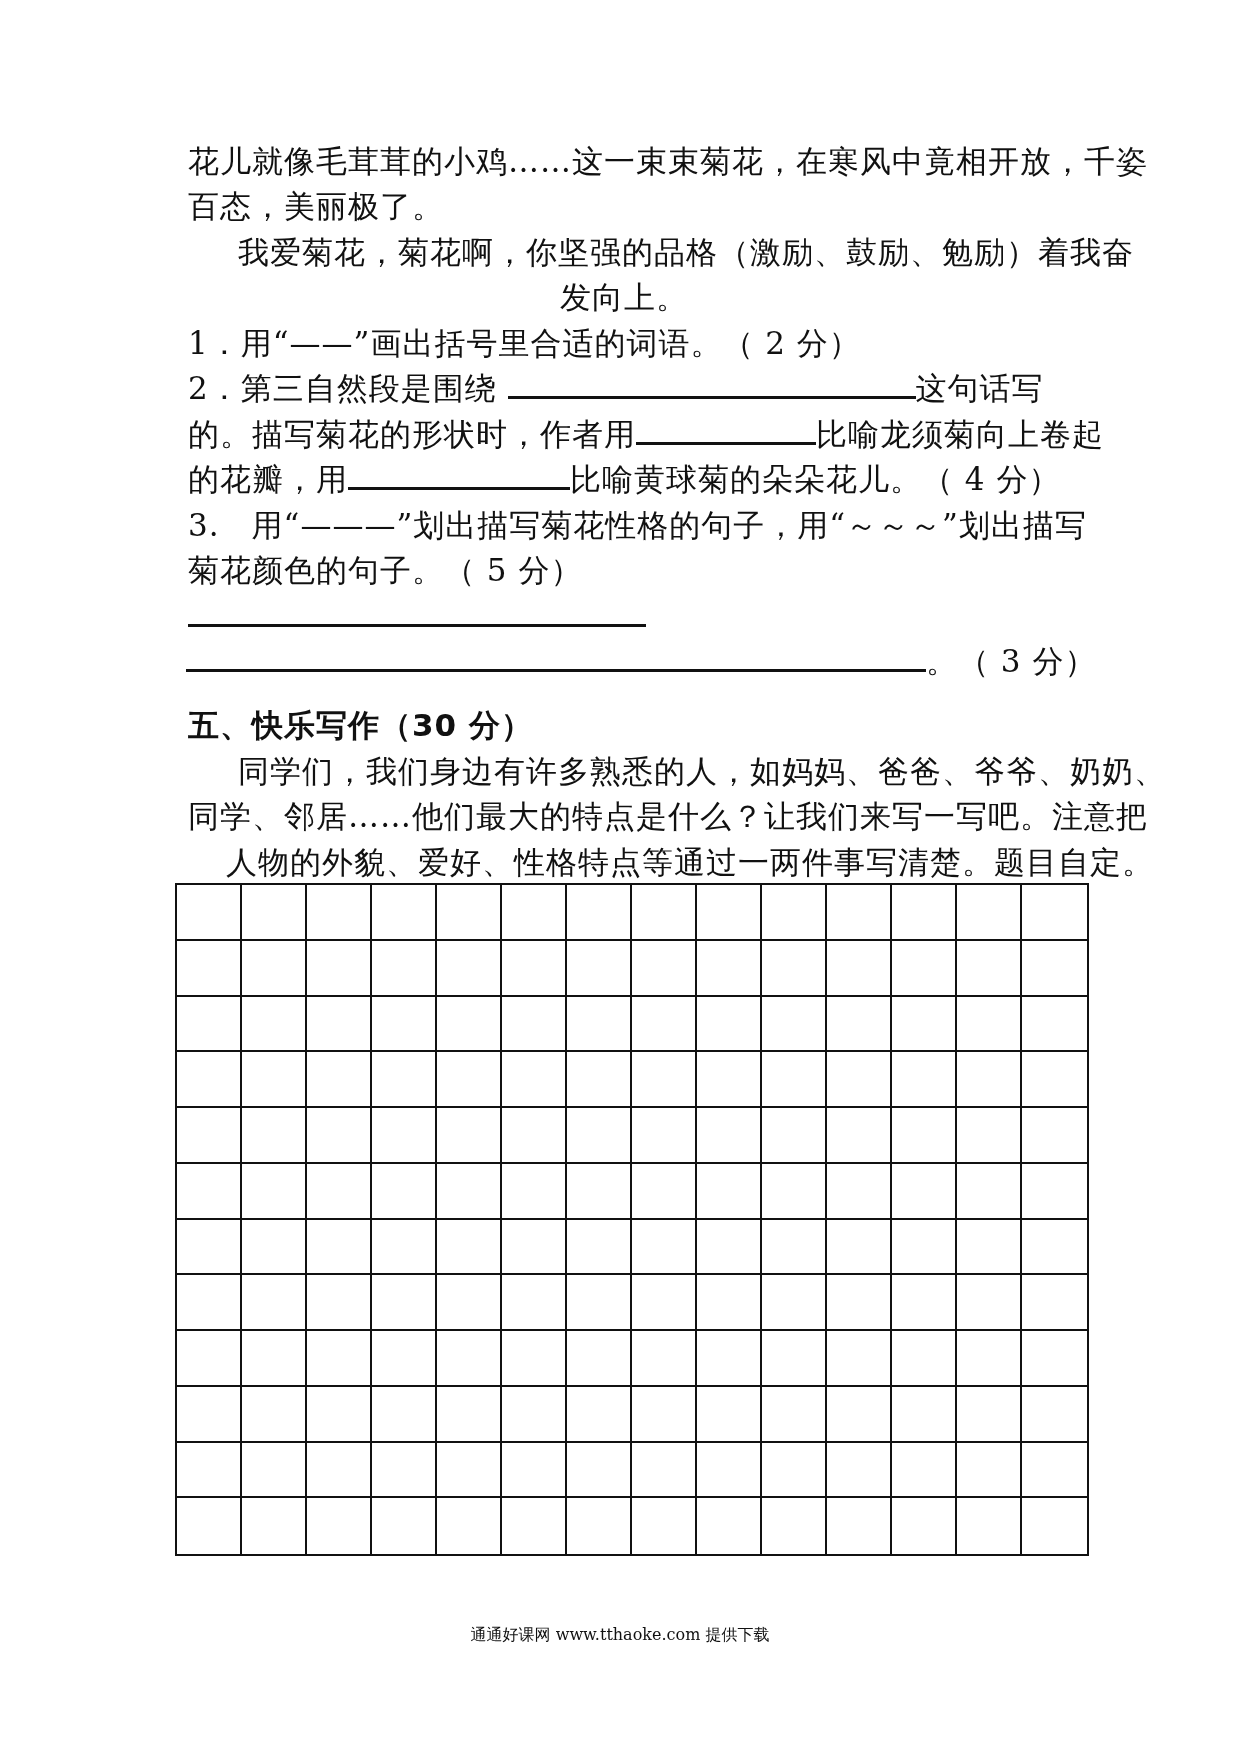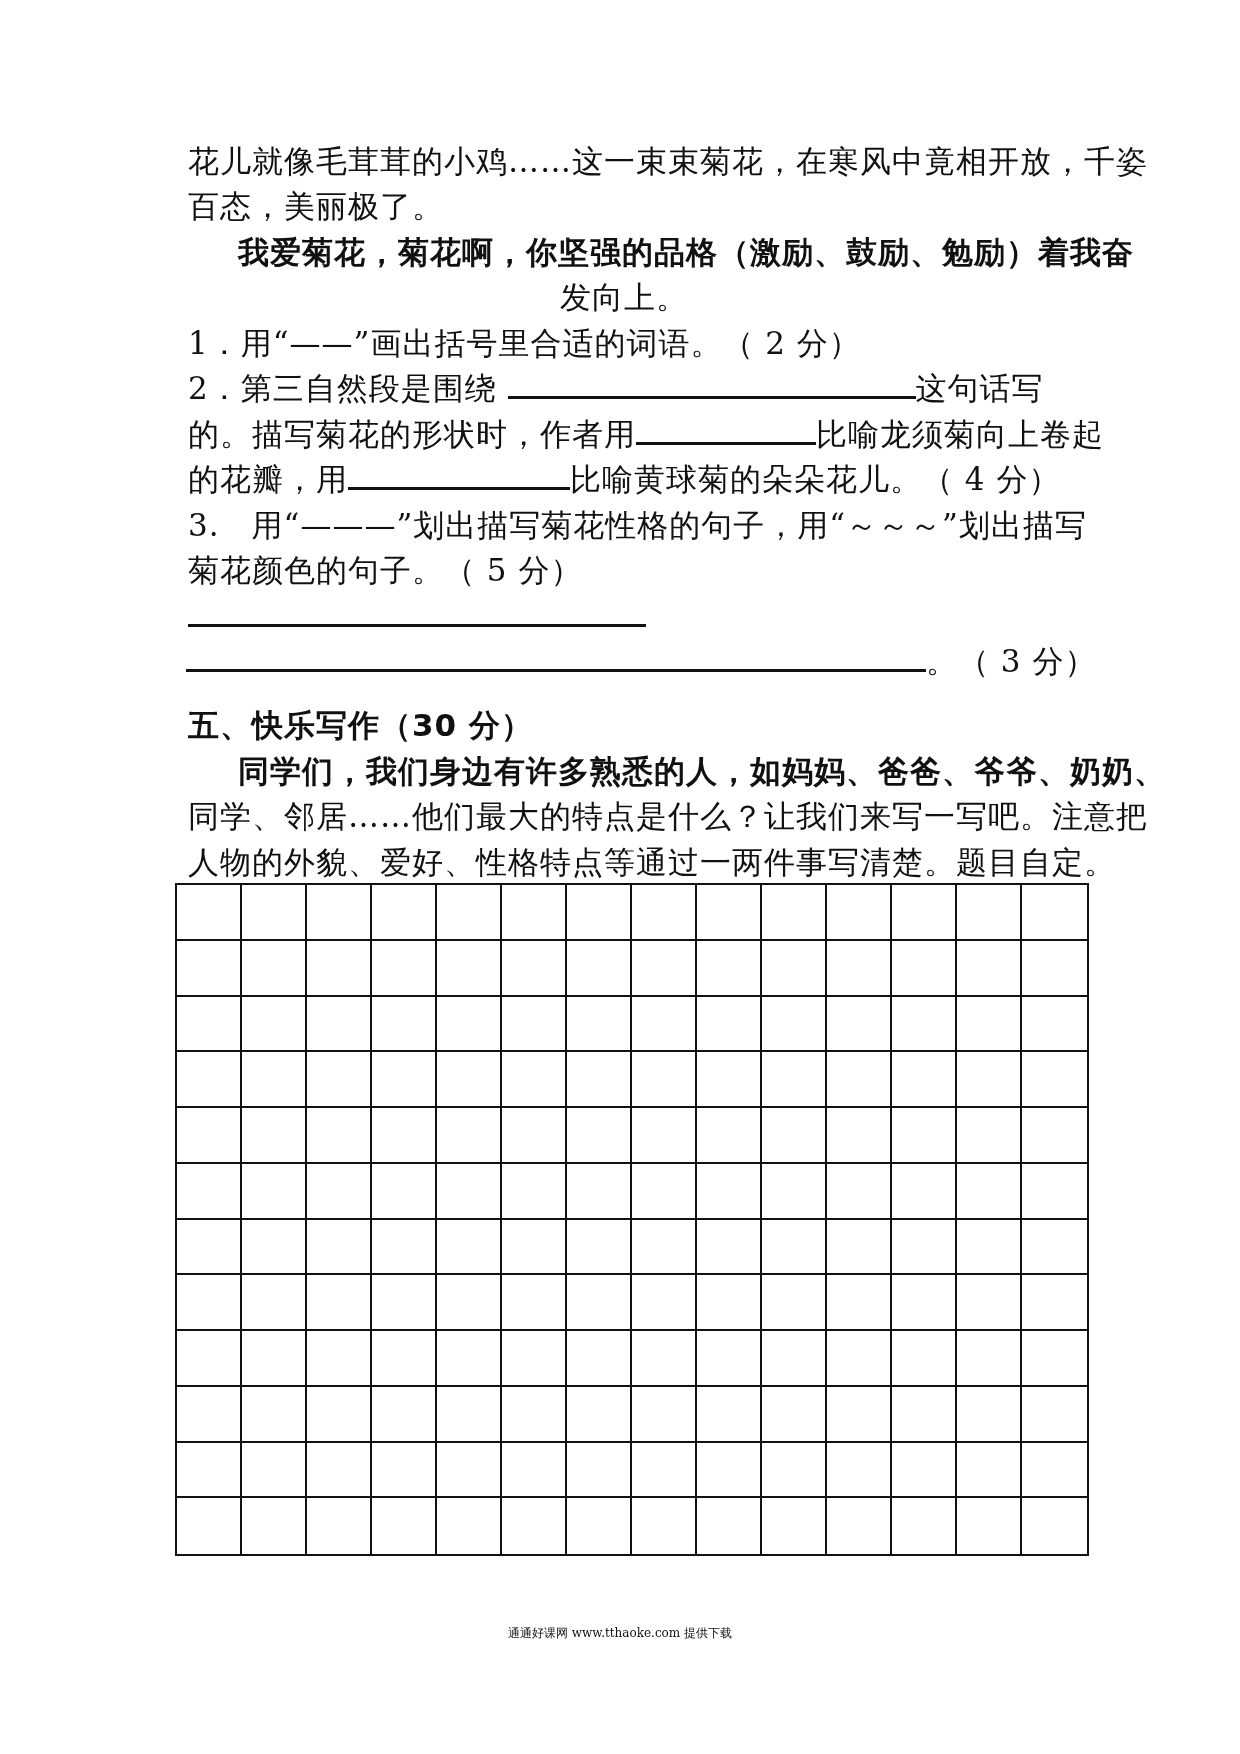--- a/index.html
+++ b/index.html
@@ -1,30 +1,30 @@
 <!DOCTYPE html>
 <html><head>
 <meta charset="utf-8">
 <style>
   html, body { margin: 0; padding: 0; background: #ffffff; }
   body { width: 1240px; height: 1754px; position: relative; overflow: hidden;
          font-family: "DejaVu Serif", "Liberation Serif", serif; color: #111; }
   .line { position: absolute; left: 188px; width: 872px; font-size: 31px; line-height: 30px;
           white-space: nowrap; letter-spacing: 1px; }
-  .indent { padding-left: 50px; font-weight: bold; }
+  .indent { padding-left: 50px; }
   .blank { display: inline-block; border-bottom: 3px solid #111; height: 22px; vertical-align: baseline; }
   .heading { font-family: "DejaVu Sans", "Liberation Sans", sans-serif; font-weight: bold; }
   .grid { position: absolute; left: 175px; top: 883px; width: 914px; height: 673px;
           display: grid; grid-template-columns: repeat(14, 1fr); grid-template-rows: repeat(12, 1fr);
           border: 2px solid #111; box-sizing: border-box; }
   .cell { border-right: 2px solid #111; border-bottom: 2px solid #111; box-sizing: border-box; }
   .cell.last-col { border-right: none; }
   .cell.last-row { border-bottom: none; }
   .footer { position: absolute; top: 1625px; left: 0; width: 1240px; text-align: center;
-            font-size: 12px; font-family: "DejaVu Serif", "Liberation Serif", serif; }
+            font-size: 16px; font-family: "DejaVu Serif", "Liberation Serif", serif; }
 </style>
 </head>
 <body>
 
 <div>
   <div class="line" style="top:146px;">花儿就像毛茸茸的小鸡……这一束束菊花，在寒风中竟相开放，千姿</div>
   <div class="line" style="top:191px;">百态，美丽极了。</div>
   <div class="line indent" style="top:237px;">我爱菊花，菊花啊，你坚强的品格（激励、鼓励、勉励）着我奋</div>
   <div class="line" style="top:282px;text-align:center;">发向上。</div>
 </div>
@@ -50,21 +50,21 @@
   </div>
   <div class="line" style="top:646px;">
     <span class="blank" style="width:740px; margin-left:-2px;"></span><span>。（ 3 分）</span>
   </div>
 </div>
 
 <div>
   <div class="line heading" style="top:710px;">五、快乐写作（30 分）</div>
   <div class="line indent" style="top:756px;">同学们，我们身边有许多熟悉的人，如妈妈、爸爸、爷爷、奶奶、</div>
   <div class="line" style="top:801px;">同学、邻居……他们最大的特点是什么？让我们来写一写吧。注意把</div>
-  <div class="line" style="top:847px;">人物的外貌、爱好、性格特点等通过一两件事写清楚。题目自定。</div>
+  <div class="line" style="top:847px;margin-left:38px;">人物的外貌、爱好、性格特点等通过一两件事写清楚。题目自定。</div>
 
   <div class="grid" id="writing-grid">
       <div class="cell"></div>
       <div class="cell"></div>
       <div class="cell"></div>
       <div class="cell"></div>
       <div class="cell"></div>
       <div class="cell"></div>
       <div class="cell"></div>
       <div class="cell"></div>

